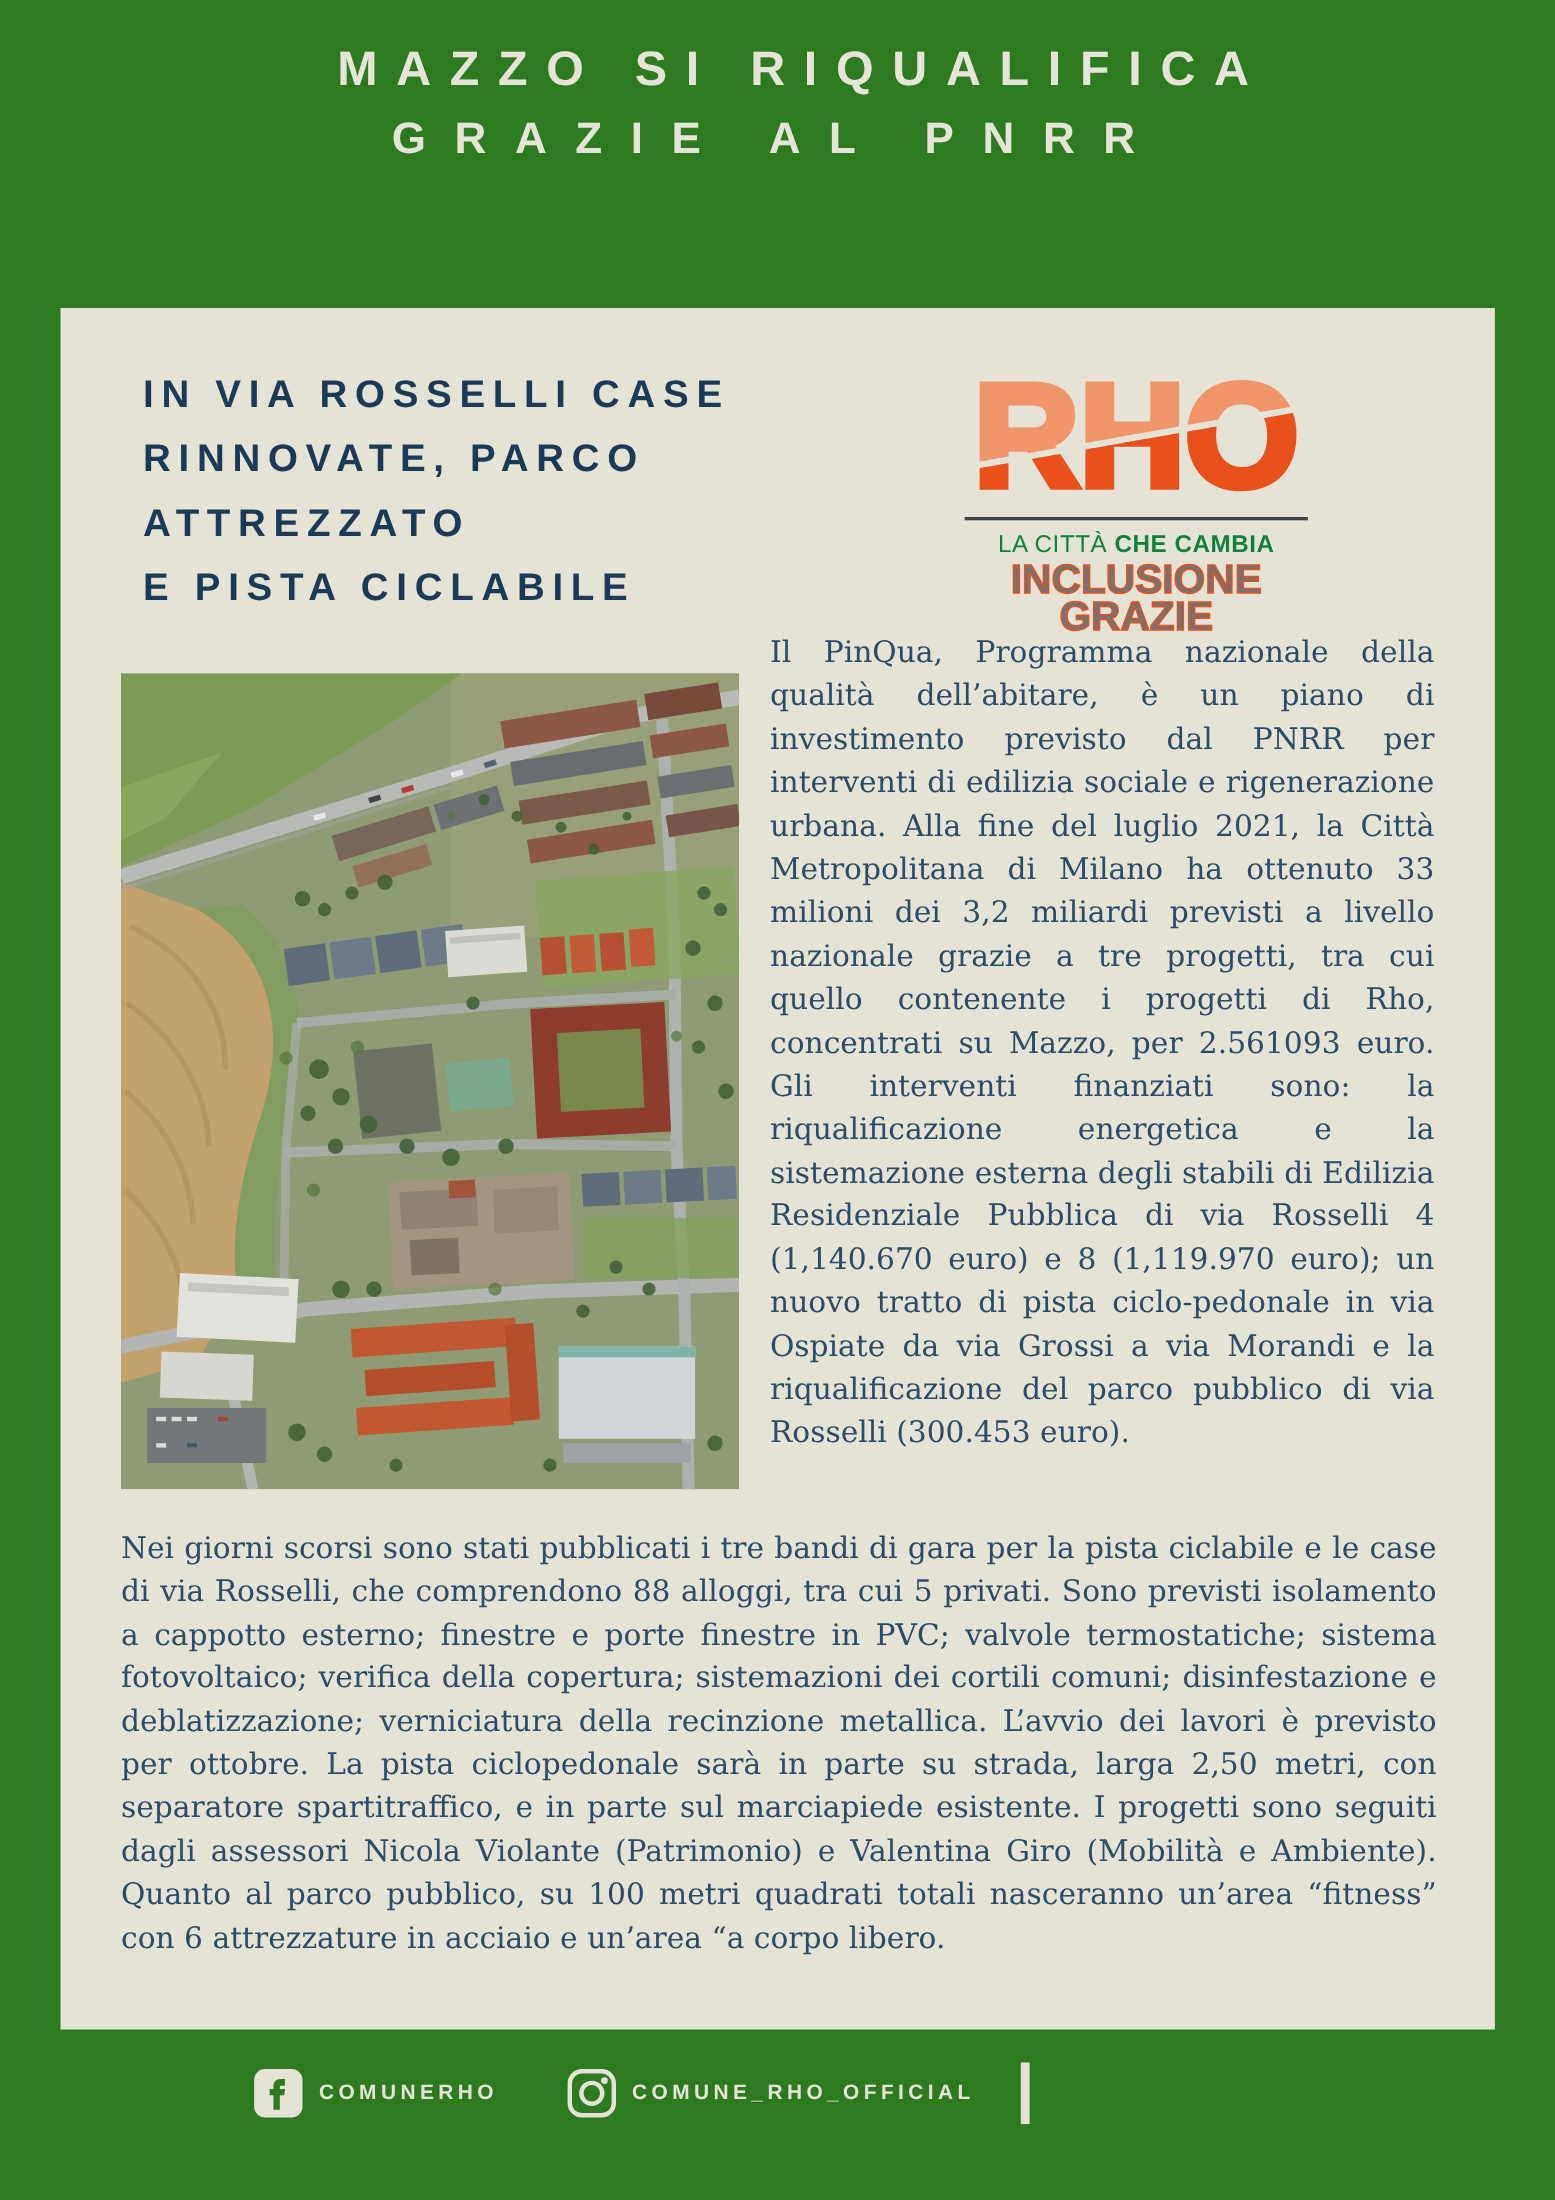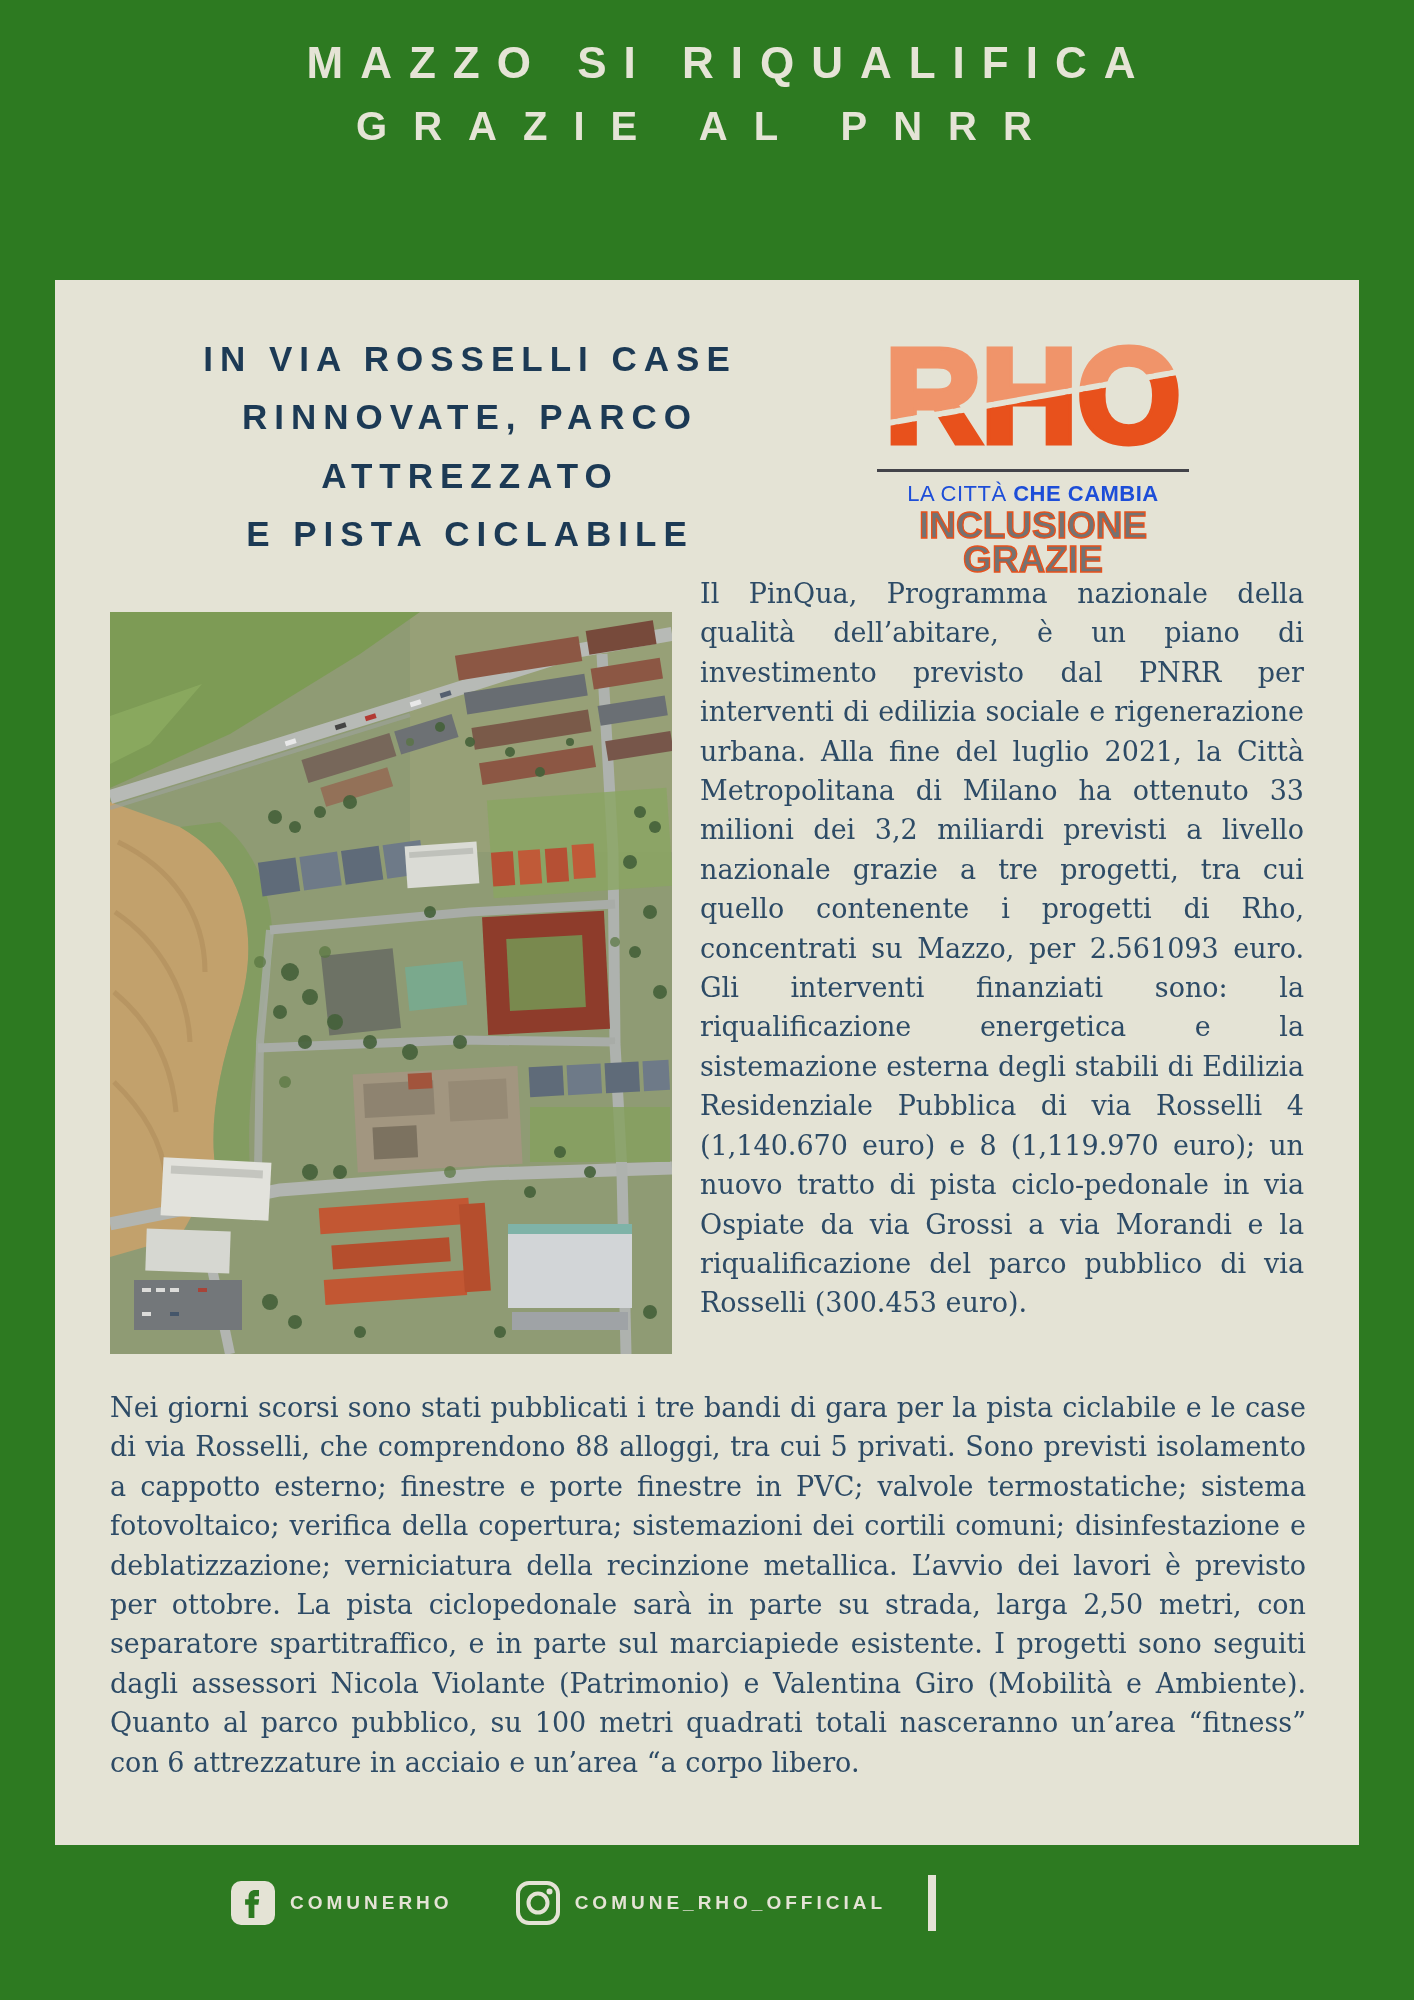--- a/index.html
+++ b/index.html
@@ -10,28 +10,28 @@
   
   .title { position:absolute; top:30px; left:0; width:100%; text-align:center;
            color:#e5e4d6; font-weight:bold; line-height:1.5; }
   .title .line1 { display:block; font-size:44px; letter-spacing:17px;padding-left:45px; }
   .title .line2 { display:block; font-size:40px; letter-spacing:26px; }
 
   
   .panel { position:absolute; left:55px; top:280px; width:1304px; height:1565px;
            background:#e4e3d5; }
 
-  .subtitle { position:absolute; left:75px; top:50px; width:680px; text-align:center;
+  .subtitle { position:absolute; left:75px; top:50px; width:680px; 
               color:#1c3a55; font-size:35px; font-weight:bold; letter-spacing:7px;
               line-height:1.67; }
 
   
   .logo { position:absolute; left:822px; top:55px; width:312px; text-align:center; }
   .logo-rule { height:3px; background:#43444a; margin-top:8px; }
-  .logo-tagline { margin-top:9px; font-size:22px; color:#1d4ed8; letter-spacing:0.5px; white-space:nowrap; }
+  .logo-tagline { margin-top:9px; font-size:22px; color:#15803d; letter-spacing:0.5px; white-space:nowrap; }
   .logo-tagline .reg { font-weight:normal; }
   .logo-tagline .bold { font-weight:bold; }
   .logo-program { margin-top:2px; color:#737373; font-weight:bold; font-size:37px;
                   line-height:0.92; letter-spacing:0px; -webkit-text-stroke:1.4px #e8511c; }
 
   
   .photo { position:absolute; left:55px; top:332px; width:562px; height:742px; overflow:hidden; }
   .photo svg { display:block; }
 
   

